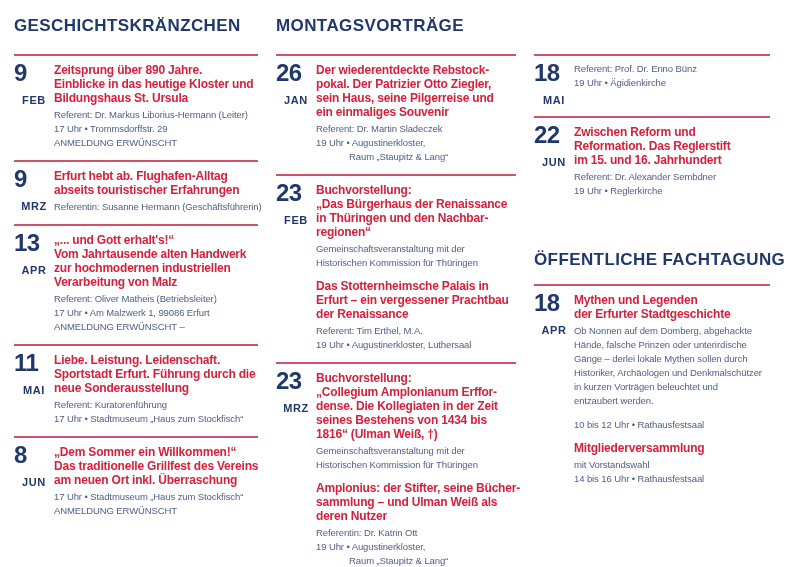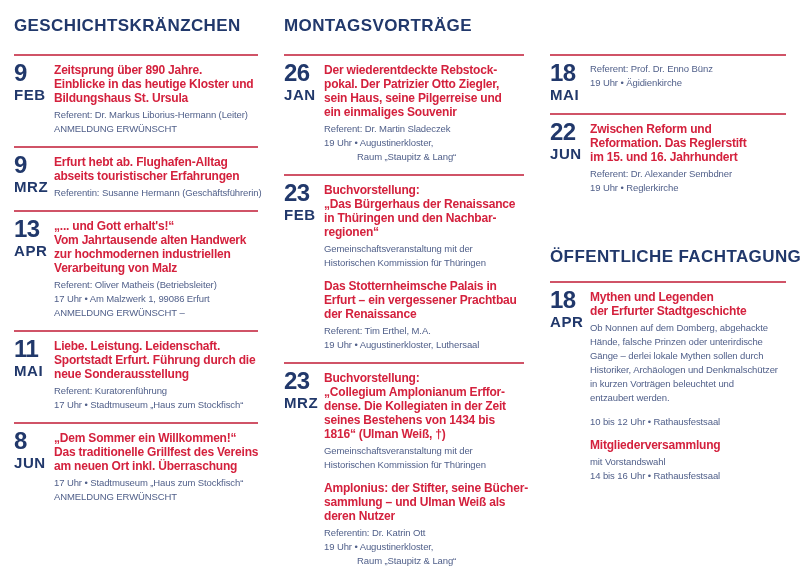--- a/index.html
+++ b/index.html
@@ -3,31 +3,31 @@
 <meta charset="utf-8">
 <style>
   :root{
     --navy:#21386b;
     --red:#d4213d;
     --meta:#51608a;
     --divider:#d05367;
   }
   html,body{margin:0;padding:0;background:#ffffff;}
   body{width:800px;height:567px;overflow:hidden;font-family:"Liberation Sans",sans-serif;}
-  .page{box-sizing:border-box;display:flex;width:800px;height:567px;padding:16px 8px 0 14px;gap:26px;}
+  .page{box-sizing:border-box;display:flex;width:800px;height:567px;padding:16px 8px 0 14px;gap:18px;}
   .col{box-sizing:border-box;}
   .col-1{width:244px;flex:0 0 244px;}
   .col-2{width:240px;flex:0 0 240px;}
   .col-3{width:236px;flex:0 0 236px;}
   .col-header{font-size:17px;font-weight:bold;color:var(--navy);letter-spacing:0.4px;height:20px;line-height:20px;margin:0 0 18px 0;white-space:pre;}
   .section2-header{margin-top:42px;margin-bottom:14px;}
   .entry{display:flex;border-top:2px solid var(--divider);padding:6px 0 10px 0;}
   .date{width:40px;flex:0 0 40px;}
   .day{font-size:24px;font-weight:bold;color:var(--navy);line-height:22px;letter-spacing:-0.5px;}
-  .month{font-size:15px;font-weight:bold;color:var(--navy);letter-spacing:0.6px;margin-top:2px;}
+  .month{font-size:11px;font-weight:bold;color:var(--navy);letter-spacing:0.6px;margin-top:10px;text-align:center;}
   .content{flex:1;min-width:0;overflow:visible;}
   .title{font-size:12px;font-weight:bold;color:var(--red);line-height:14px;letter-spacing:-0.2px;margin:1px 0 3px 0;white-space:pre;}
   .meta{font-size:9.5px;color:var(--meta);line-height:14px;letter-spacing:-0.1px;margin:0;white-space:pre;}
   .meta.indent{padding-left:33px;}
   .desc{font-size:9.5px;color:var(--meta);line-height:14px;letter-spacing:-0.1px;margin:2px 0 0 0;white-space:pre;}
   .time-line{margin-top:10px;}
   .block + .block{margin-top:9px;}
 </style>
 </head>
 <body>
@@ -40,20 +40,21 @@
     <article class="entry">
       <div class="date">
         <div class="day">9</div>
         <div class="month">FEB</div>
       </div>
       <div class="content">
         <h3 class="title">Zeitsprung über 890 Jahre.
 Einblicke in das heutige Kloster und
 Bildungshaus St. Ursula</h3>
         <p class="meta">Referent: Dr. Markus Liborius-Hermann (Leiter)</p>
+        <p class="meta">17 Uhr • Trommsdorffstr. 29</p>
         <p class="meta">ANMELDUNG ERWÜNSCHT</p>
       </div>
     </article>
 
     <article class="entry">
       <div class="date">
         <div class="day">9</div>
         <div class="month">MRZ</div>
       </div>
       <div class="content">

